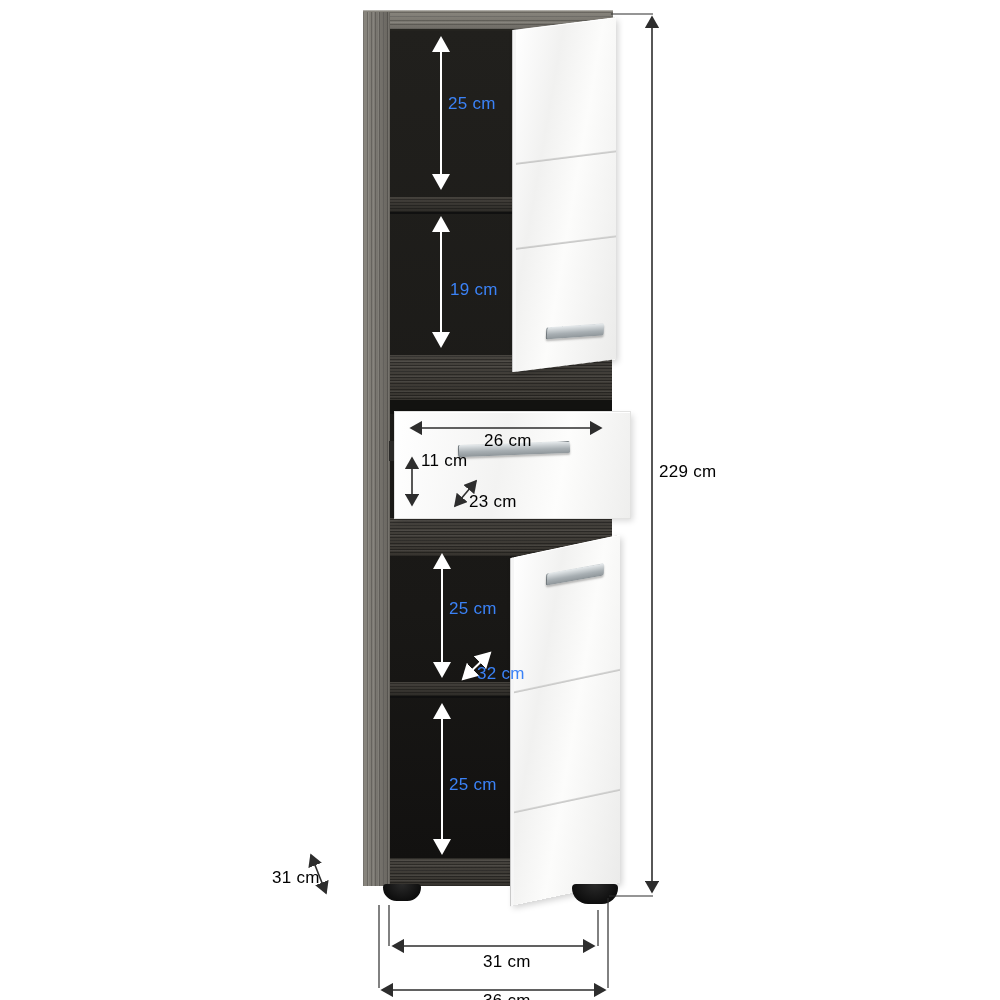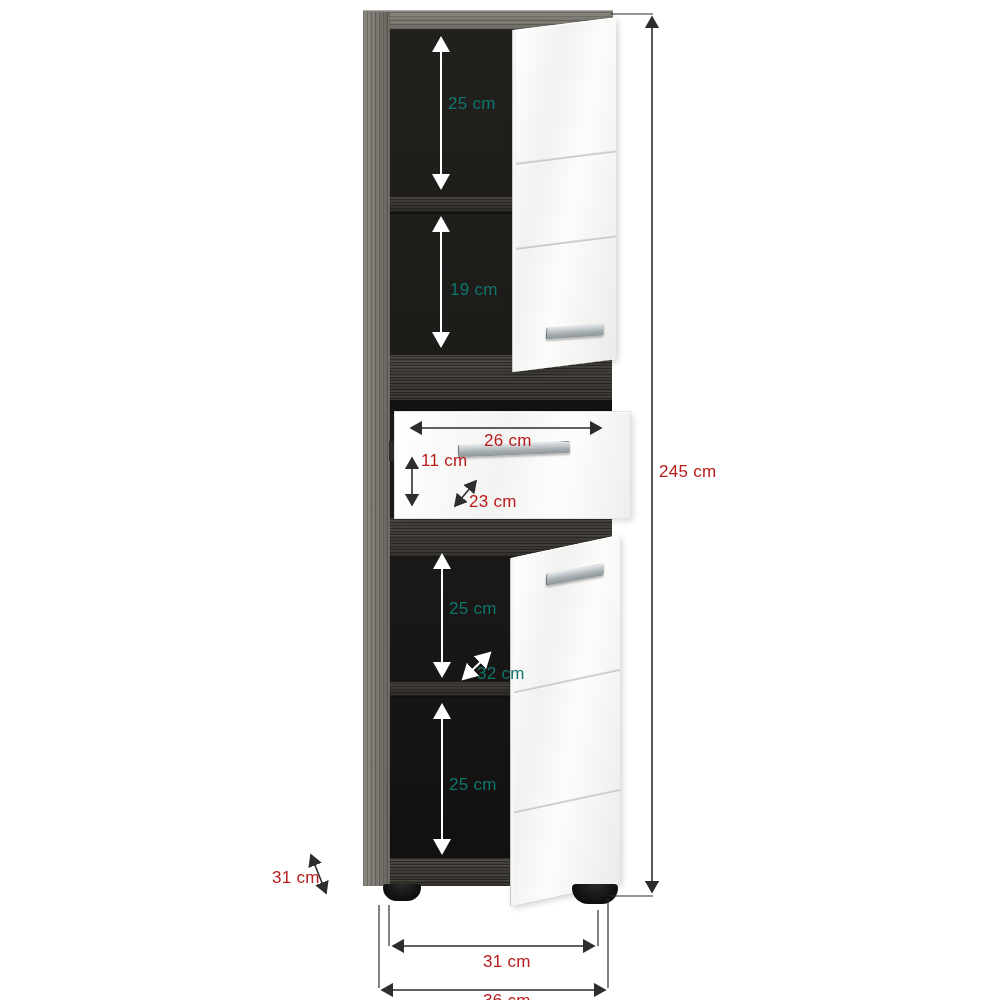--- a/index.html
+++ b/index.html
@@ -46,22 +46,22 @@
         background:linear-gradient(#e8ecee,#a8afb3 60%,#8f969a);
         box-shadow:0 2px 2px rgba(0,0,0,.25), inset 1px 0 0 #6f767a;}
   .drawer-front{
     background:linear-gradient(100deg,#ffffff,#f3f3f2 45%,#fdfdfc 70%,#eeeeed);
     box-shadow:inset 0 1px 0 #ffffff, 0 0 0 1px #e2e2e1, 3px 3px 6px rgba(0,0,0,.15);
   }
 
   
   .label{position:absolute;font-size:17px;line-height:1;font-weight:500;
          letter-spacing:.3px;white-space:nowrap;}
-  .label.light{color:#0f766e;}
-  .label.dark{color:#b91c1c;}
+  .label.light{color:#3b82f6;}
+  .label.dark{color:#000000;}
 
   svg.dims{position:absolute;left:0;top:0;pointer-events:none;}
 </style>
 </head>
 <body>
 
 <div class="abs interior" style="left:390px;top:29px;width:222px;height:830px;"></div>
 
 <div class="abs wood-light-h" style="left:363px;top:10px;width:250px;height:19px;border-bottom:2px solid #24231f;box-shadow:inset 0 1px 0 rgba(255,255,255,.25);"></div>
 
@@ -151,19 +151,19 @@
     <line x1="608" y1="898" x2="608" y2="988" stroke-width="1.2"></line>
     <line x1="382" y1="990" x2="605" y2="990" marker-start="url(#ad)" marker-end="url(#ad)"></line>
   </g>
 </svg>
 
 <div class="label light" style="left:448px;top:95px;z-index:41;">25 cm</div>
 <div class="label light" style="left:450px;top:281px;z-index:41;">19 cm</div>
 <div class="label dark" style="left:484px;top:432px;z-index:41;">26 cm</div>
 <div class="label dark" style="left:421px;top:452px;z-index:41;">11 cm</div>
 <div class="label dark" style="left:469px;top:493px;z-index:41;text-align:center;">23 cm</div>
-<div class="label dark" style="left:659px;top:463px;z-index:41;">245 cm</div>
+<div class="label dark" style="left:659px;top:463px;z-index:41;">229 cm</div>
 <div class="label light" style="left:449px;top:600px;z-index:41;">25 cm</div>
 <div class="label light" style="left:477px;top:665px;z-index:41;">32 cm</div>
 <div class="label light" style="left:449px;top:776px;z-index:41;">25 cm</div>
 <div class="label dark" style="left:272px;top:869px;z-index:41;">31 cm</div>
 <div class="label dark" style="left:483px;top:953px;z-index:41;">31 cm</div>
 <div class="label dark" style="left:483px;top:992px;z-index:41;">36 cm</div>
 
 </body></html>

